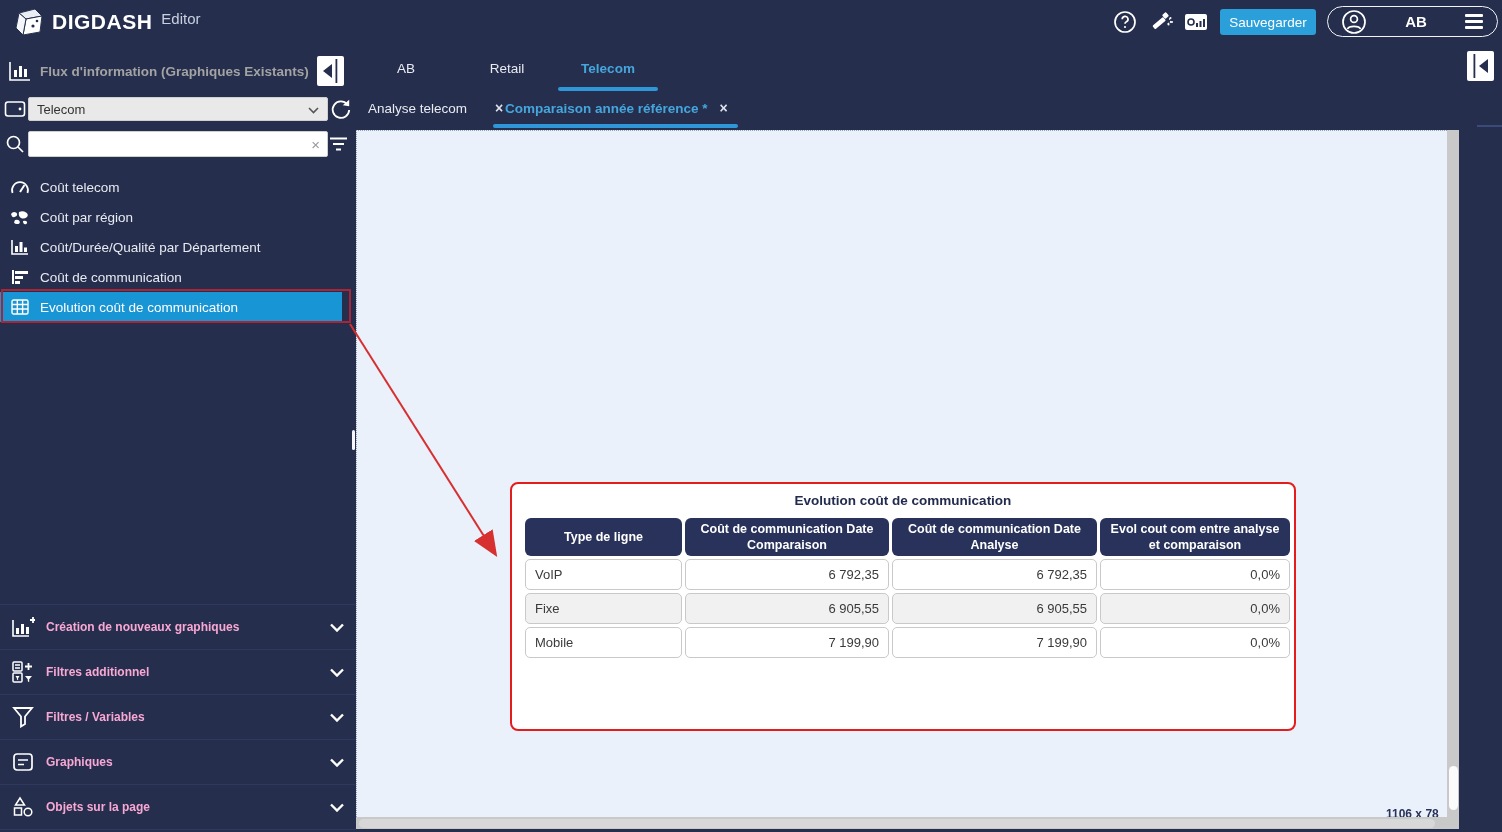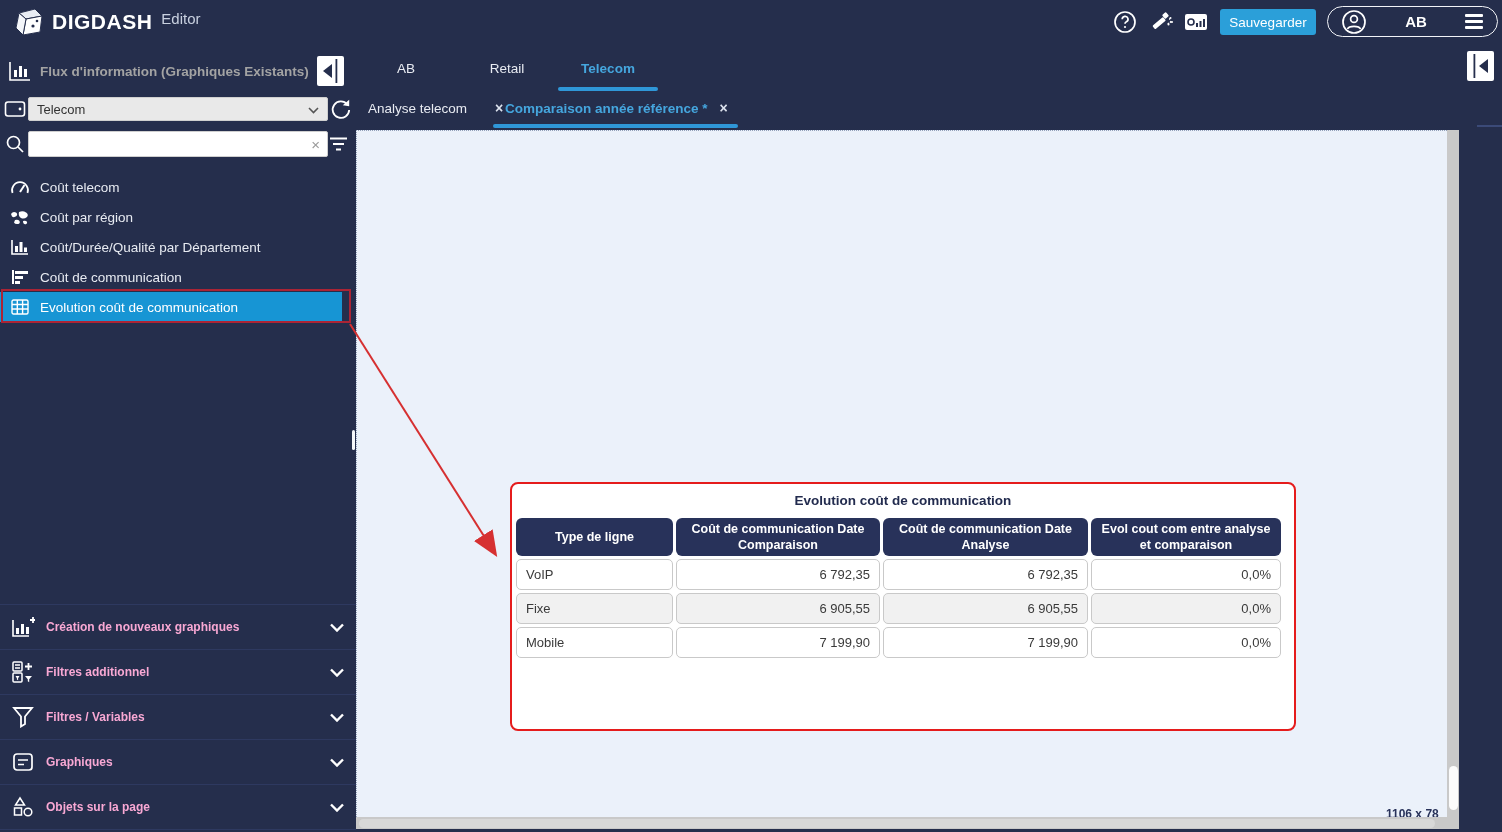--- a/index.html
+++ b/index.html
@@ -48,21 +48,21 @@
   .doc-tab { position:absolute; top:52px; height:24px; display:flex; align-items:center; font-size:13.5px; color:#e8ebf2; cursor:pointer; }
   .doc-tab.active { color:#45a6de; font-weight:bold; }
   .doc-close { margin-left:12px; color:#dde3ee; font-size:14px; font-weight:bold; cursor:pointer; }
   #doc-underline { position:absolute; left:137px; top:80px; width:245px; height:4px; background:#2f97d8; border-radius:2px; }
 
   #content { position:absolute; left:0; top:86px; width:1091px; height:687px; background:#ebf1fa; border-top:1px dotted #93a1ba; border-left:1px dotted #93a1ba; }
 
   
   #widget { position:absolute; left:153px; top:351px; width:786px; height:249px; background:#fff; border:2px solid #e51c1c; border-radius:8px; }
   #widget-title { margin-top:9px; text-align:center; font-size:13.5px; font-weight:bold; color:#222b4e; }
-  #tbl { position:absolute; left:4px; top:34px; display:grid; grid-template-columns:157px 204px 205px 190px; column-gap:3px; row-gap:3px; }
+  #tbl { position:absolute; left:13px; top:34px; display:grid; grid-template-columns:157px 204px 205px 190px; column-gap:3px; row-gap:3px; }
   .th { background:#28325a; color:#fff; font-size:12.5px; font-weight:bold; height:38px; border-radius:6px; display:flex; align-items:center; justify-content:center; text-align:center; line-height:1.3; padding:0 6px; }
   .td { height:31px; border:1px solid #c9c9c9; border-radius:5px; background:#fff; font-size:13px; color:#3a3a3a; display:flex; align-items:center; }
   .td.label { padding-left:9px; justify-content:flex-start; }
   .td.num { padding-right:9px; justify-content:flex-end; }
 
   #size-indicator { position:absolute; left:1029px; top:676px; font-size:12px; font-weight:bold; color:#28325a; z-index:1; }
 
   
   #vscroll { position:absolute; left:1091px; top:86px; width:12px; height:687px; background:#c9c9c9; z-index:4; }
   #vscroll-thumb { position:absolute; left:1.5px; top:636px; width:9px; height:44px; background:#fbfbfb; border-radius:5px; }

